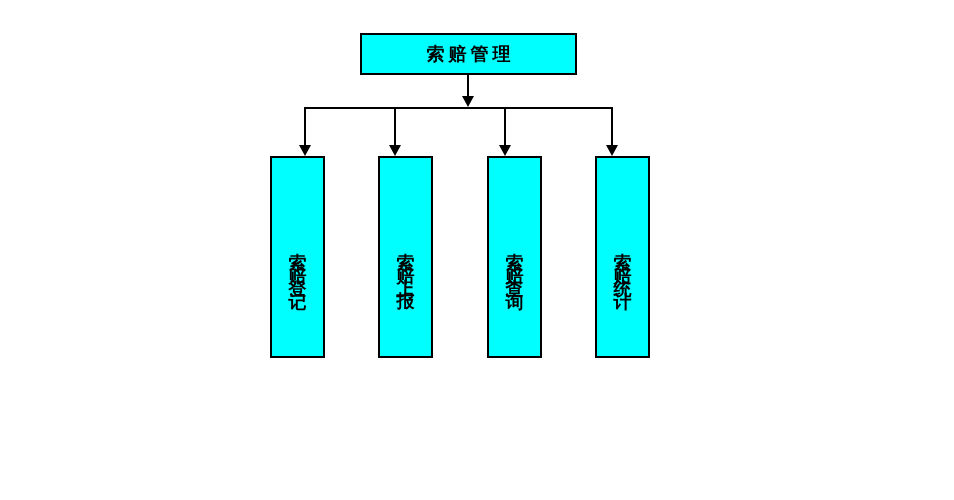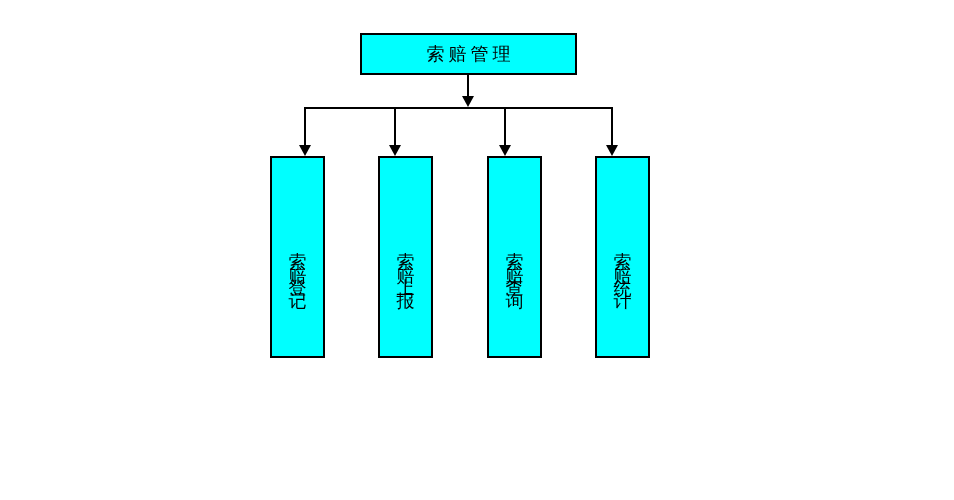--- a/index.html
+++ b/index.html
@@ -14,20 +14,21 @@
   body {
     background: var(--background);
     font-family: "DejaVu Serif", "Liberation Serif", serif;
   }
   .canvas {
     position: relative;
     width: 794px;
     height: 500px;
     background: var(--background);
     overflow: hidden;
+    font-weight: bold;
   }
   .box {
     position: absolute;
     background: var(--box-fill);
     border: 2px solid var(--box-border);
     display: flex;
     align-items: center;
     justify-content: center;
     color: var(--text);
   }

